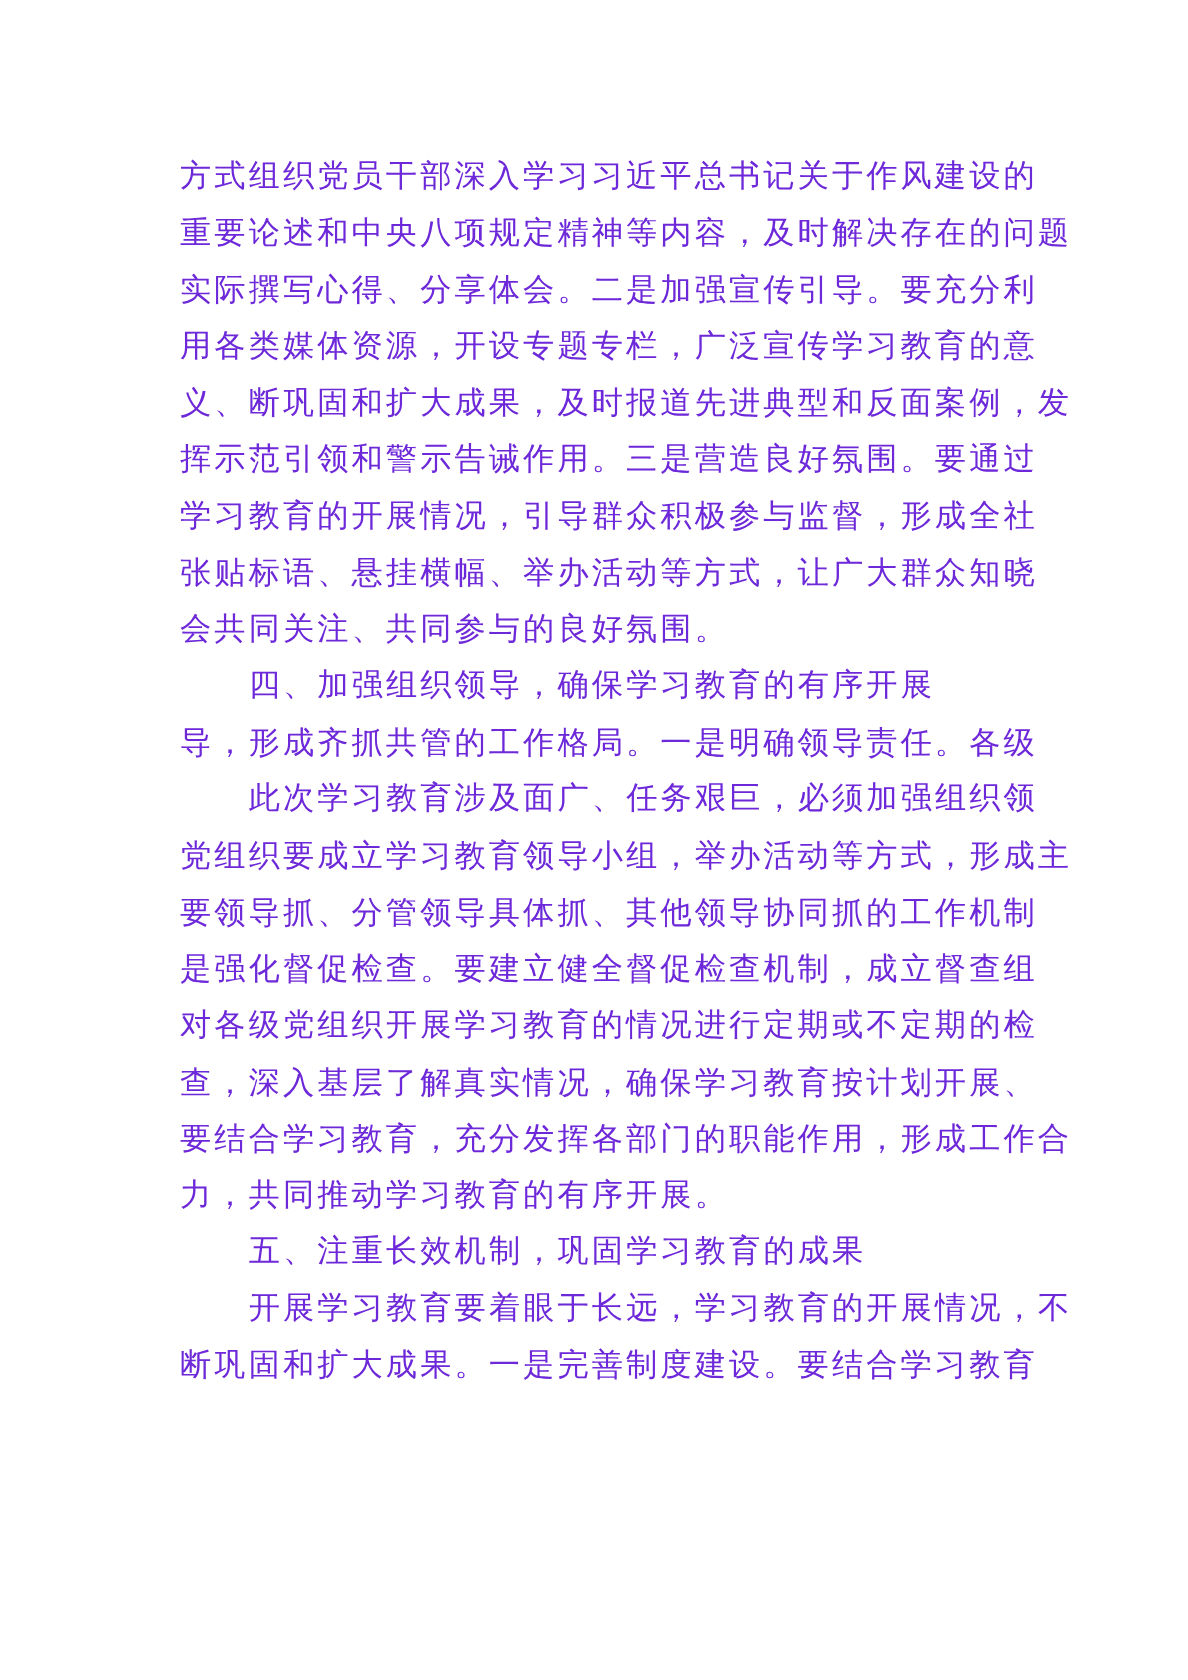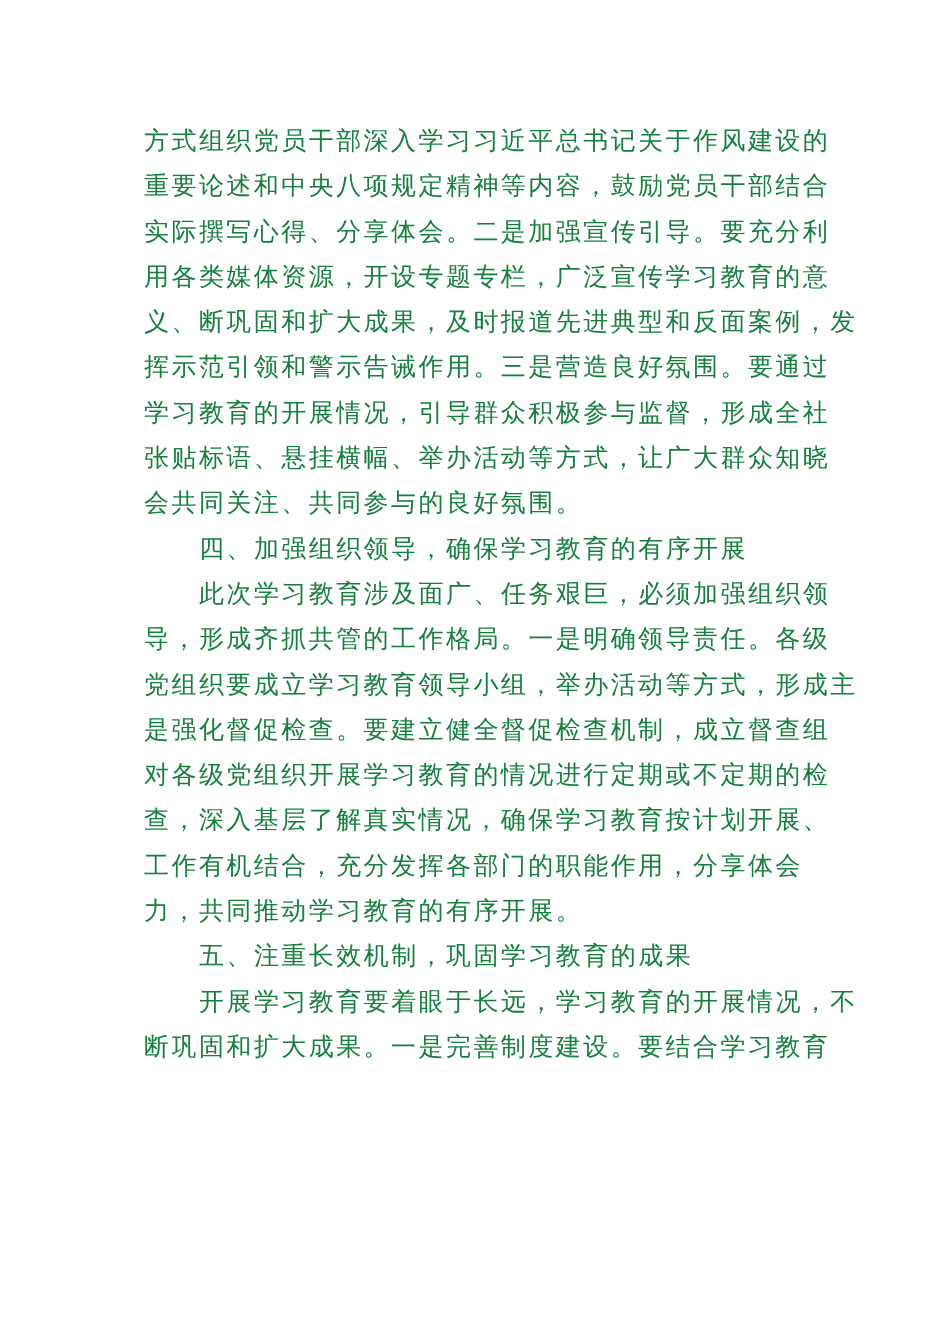--- a/index.html
+++ b/index.html
@@ -4,48 +4,49 @@
 <style>
   html, body { margin: 0; padding: 0; background: #ffffff; }
   body { width: 950px; height: 1344px; position: relative; overflow: hidden; }
   .page {
     position: absolute; left: 0; top: 0; width: 950px; height: 1344px;
     background: #ffffff;
   }
   .content {
     position: absolute; left: 144px; top: 118px; width: 664px;
     font-family: "DejaVu Sans", "Liberation Sans", sans-serif;
-    font-size: 25px; line-height: 45.3px; color: #15803d;
+    font-size: 25px; line-height: 45.3px; color: #6d28d9;
   }
   .line {
     display: block; white-space: nowrap; height: 45.3px;
     letter-spacing: 2.45px;
   }
   .indent { padding-left: 55px; font-family: Liberation Serif, serif; }
 </style>
 </head>
 <body>
 
 <div class="page">
   <div class="content">
     <span class="line">方式组织党员干部深入学习习近平总书记关于作风建设的</span>
-    <span class="line">重要论述和中央八项规定精神等内容，鼓励党员干部结合</span>
+    <span class="line">重要论述和中央八项规定精神等内容，及时解决存在的问题</span>
     <span class="line">实际撰写心得、分享体会。二是加强宣传引导。要充分利</span>
     <span class="line">用各类媒体资源，开设专题专栏，广泛宣传学习教育的意</span>
     <span class="line">义、断巩固和扩大成果，及时报道先进典型和反面案例，发</span>
     <span class="line">挥示范引领和警示告诫作用。三是营造良好氛围。要通过</span>
     <span class="line">学习教育的开展情况，引导群众积极参与监督，形成全社</span>
     <span class="line">张贴标语、悬挂横幅、举办活动等方式，让广大群众知晓</span>
     <span class="line">会共同关注、共同参与的良好氛围。</span>
     <span class="line indent">四、加强组织领导，确保学习教育的有序开展</span>
+    <span class="line">导，形成齐抓共管的工作格局。一是明确领导责任。各级</span>
     <span class="line indent">此次学习教育涉及面广、任务艰巨，必须加强组织领</span>
-    <span class="line">导，形成齐抓共管的工作格局。一是明确领导责任。各级</span>
     <span class="line">党组织要成立学习教育领导小组，举办活动等方式，形成主</span>
+    <span class="line">要领导抓、分管领导具体抓、其他领导协同抓的工作机制</span>
     <span class="line">是强化督促检查。要建立健全督促检查机制，成立督查组</span>
     <span class="line">对各级党组织开展学习教育的情况进行定期或不定期的检</span>
     <span class="line">查，深入基层了解真实情况，确保学习教育按计划开展、</span>
-    <span class="line">工作有机结合，充分发挥各部门的职能作用，分享体会</span>
+    <span class="line">要结合学习教育，充分发挥各部门的职能作用，形成工作合</span>
     <span class="line">力，共同推动学习教育的有序开展。</span>
     <span class="line indent">五、注重长效机制，巩固学习教育的成果</span>
     <span class="line indent">开展学习教育要着眼于长远，学习教育的开展情况，不</span>
     <span class="line">断巩固和扩大成果。一是完善制度建设。要结合学习教育</span>
   </div>
 </div>
 
 </body></html>

